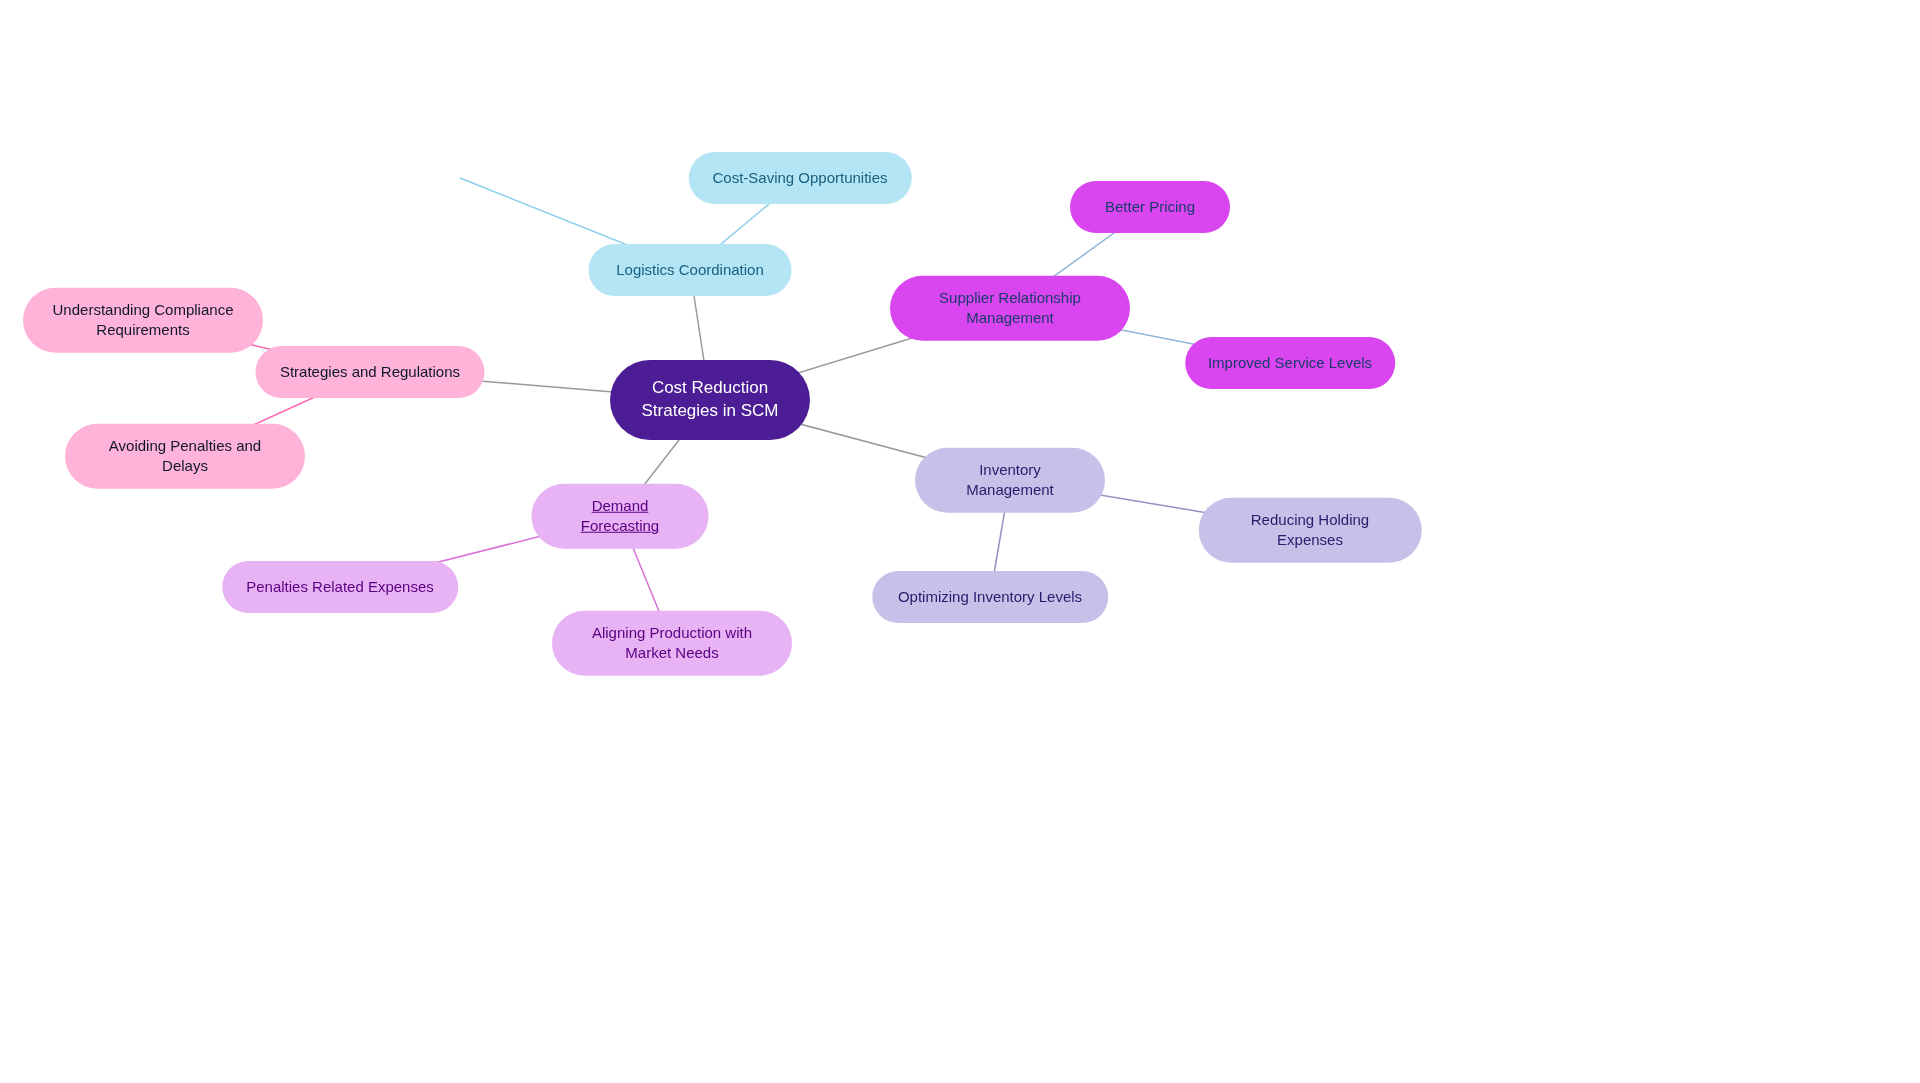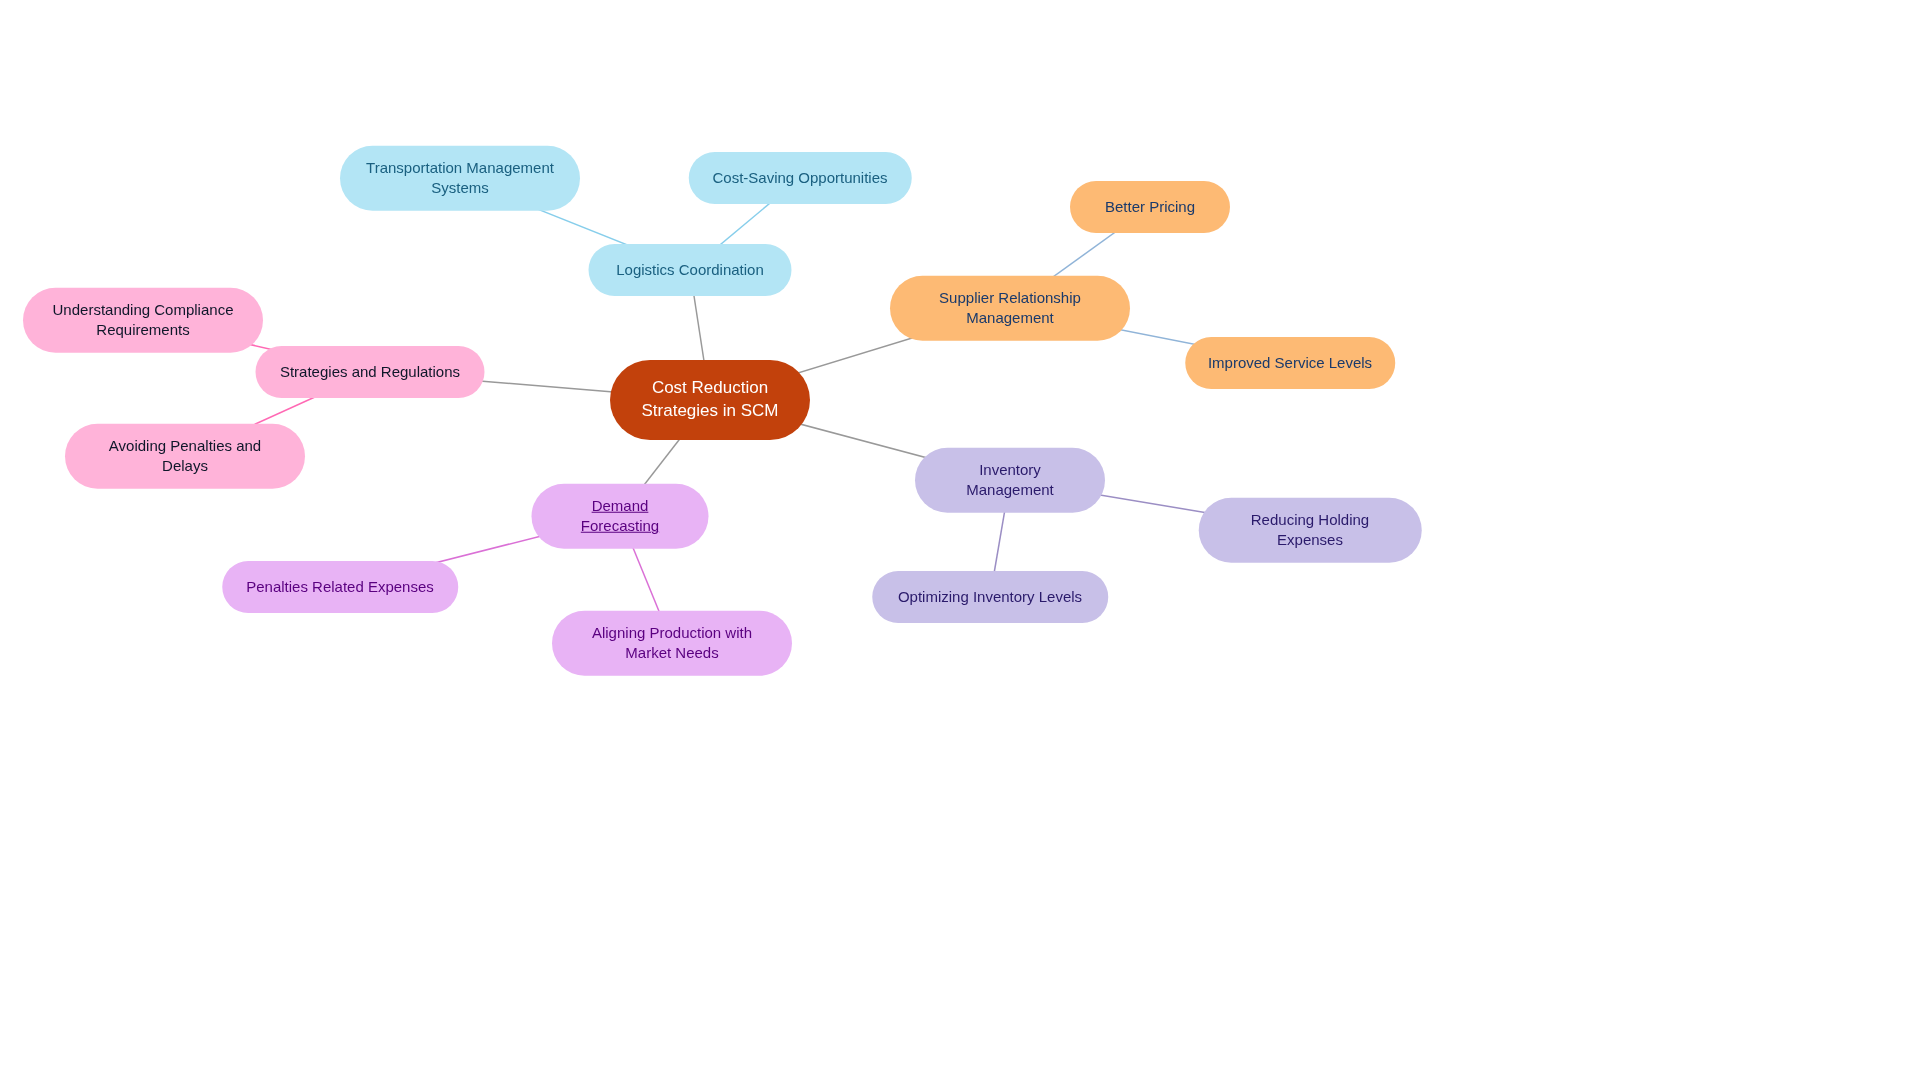--- a/index.html
+++ b/index.html
@@ -28,21 +28,21 @@
       align-items: center;
       justify-content: center;
       text-align: center;
       border-radius: 50px;
       padding: 12px 20px;
       font-size: 15px;
       line-height: 1.35;
       transform: translate(-50%, -50%);
     }
     .node-center {
-      background: #c2410c;
+      background: #4c1d95;
       color: #ffffff;
       font-size: 17px;
       font-weight: 500;
       width: 200px;
       height: 80px;
       border-radius: 40px;
     }
     
     .node-blue {
       background: #b3e5f5;
@@ -56,21 +56,21 @@
       border: none;
     }
     
     .node-purple {
       background: #e8b3f5;
       color: #5a0080;
       border: none;
     }
     
     .node-lightblue {
-      background: #fdba74;
+      background: #d946ef;
       color: #1a3a6b;
       border: none;
     }
     
     .node-lavender {
       background: #c8c0e8;
       color: #2a1a6b;
       border: none;
     }
   </style>
@@ -90,21 +90,20 @@
       <line x1="1010" y1="308" x2="1290" y2="363" stroke="#90b4d8" stroke-width="1.5"></line>
       <line x1="710" y1="400" x2="1010" y2="480" stroke="#999999" stroke-width="1.5"></line>
       <line x1="1010" y1="480" x2="1310" y2="530" stroke="#9b8ec4" stroke-width="1.5"></line>
       <line x1="1010" y1="480" x2="990" y2="597" stroke="#9b8ec4" stroke-width="1.5"></line>
       <line x1="710" y1="400" x2="620" y2="516" stroke="#999999" stroke-width="1.5"></line>
       <line x1="620" y1="516" x2="340" y2="587" stroke="#da70d6" stroke-width="1.5"></line>
       <line x1="620" y1="516" x2="672" y2="643" stroke="#da70d6" stroke-width="1.5"></line>
     </svg>
 <div class="node node-center" style="left: 710px; top: 400px; width: 200px; height: 80px;">Cost Reduction Strategies in SCM</div>
     <div class="node node-blue" style="left: 690px; top: 270px; width: 203px; min-height: 52px;">Logistics Coordination</div>
-    <div class="node node-blue" style="left: 460px; top: 178px; width: 240px; min-height: 52px;">Transportation Management Systems</div>
     <div class="node node-blue" style="left: 800px; top: 178px; width: 222.5px; min-height: 52px;">Cost-Saving Opportunities</div>
     <div class="node node-pink" style="left: 370px; top: 372px; width: 229px; min-height: 52px;">Strategies and Regulations</div>
     <div class="node node-pink" style="left: 143px; top: 320px; width: 240px; min-height: 52px;">Understanding Compliance Requirements</div>
     <div class="node node-pink" style="left: 185px; top: 456px; width: 240px; min-height: 52px;">Avoiding Penalties and Delays</div>
     <div class="node node-lightblue" style="left: 1010px; top: 308px; width: 240px; min-height: 52px;">Supplier Relationship Management</div>
     <div class="node node-lightblue" style="left: 1150px; top: 207px; width: 160px; min-height: 52px;">Better Pricing</div>
     <div class="node node-lightblue" style="left: 1290px; top: 363px; width: 209.5px; min-height: 52px;">Improved Service Levels</div>
     <div class="node node-lavender" style="left: 1010px; top: 480px; width: 190px; min-height: 52px;">Inventory Management</div>
     <div class="node node-lavender" style="left: 1310px; top: 530px; width: 222.5px; min-height: 52px;">Reducing Holding Expenses</div>
     <div class="node node-lavender" style="left: 990px; top: 597px; width: 235.5px; min-height: 52px;">Optimizing Inventory Levels</div>

